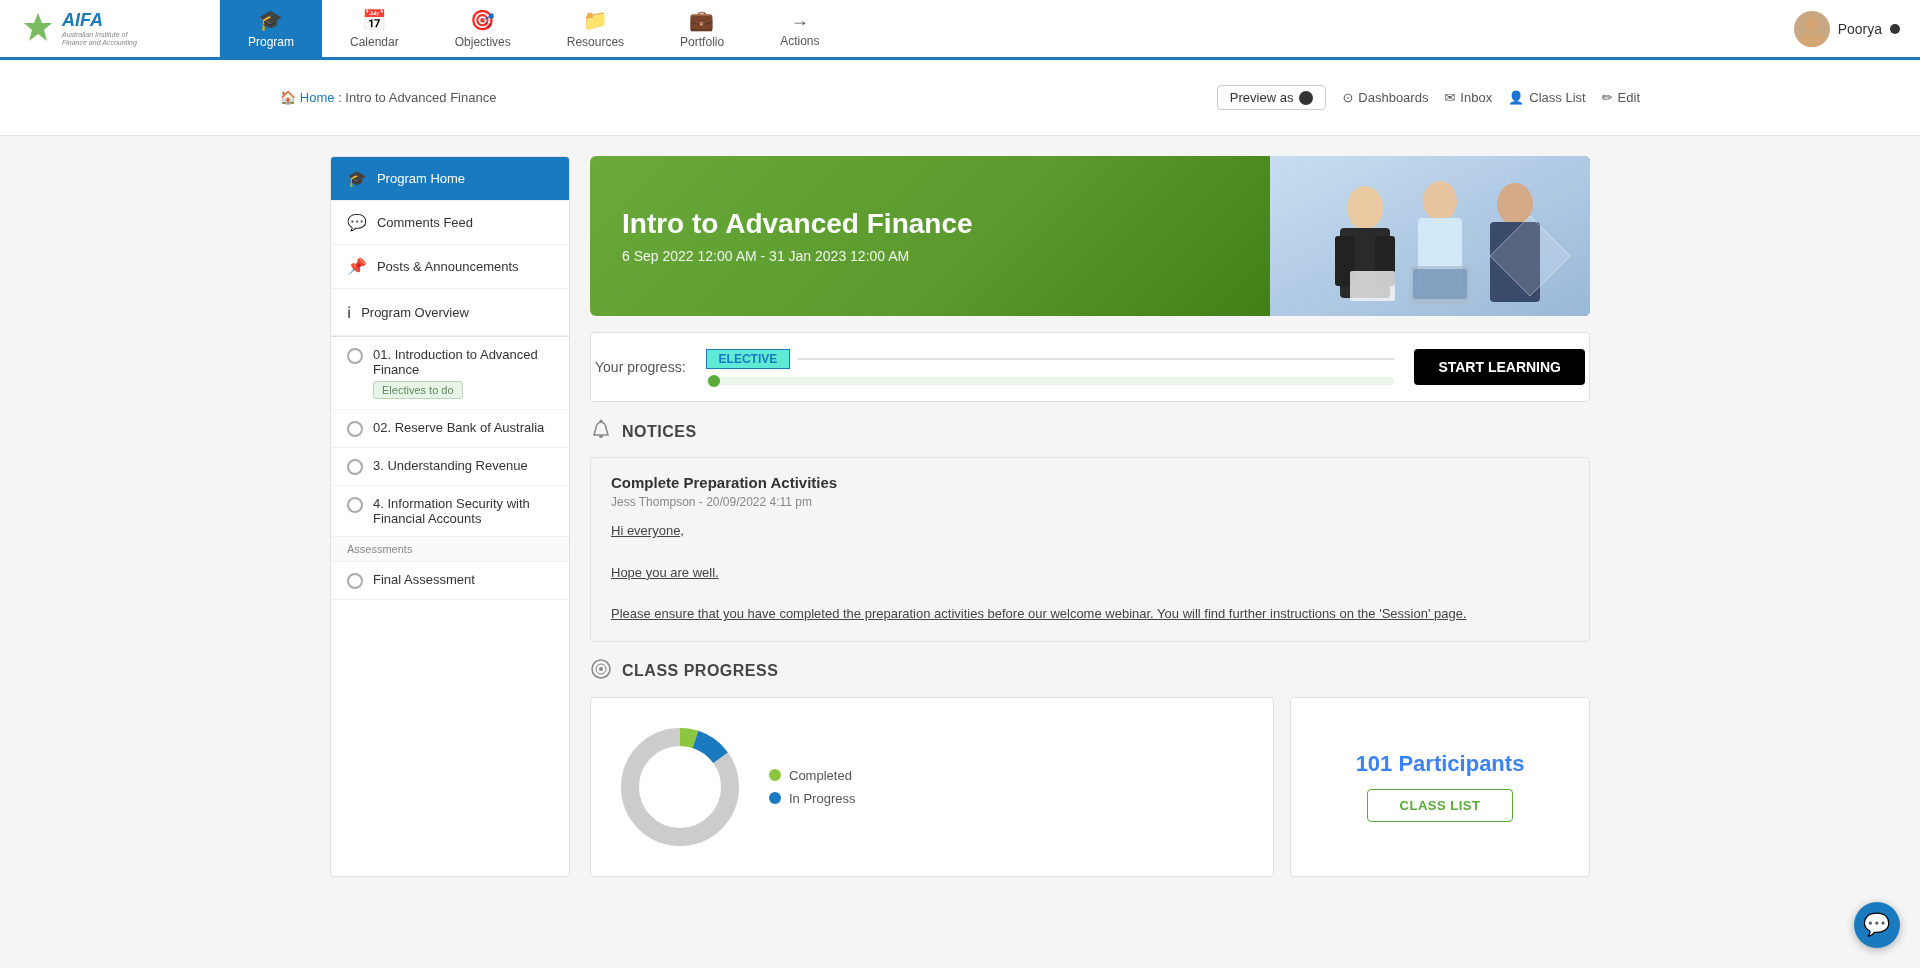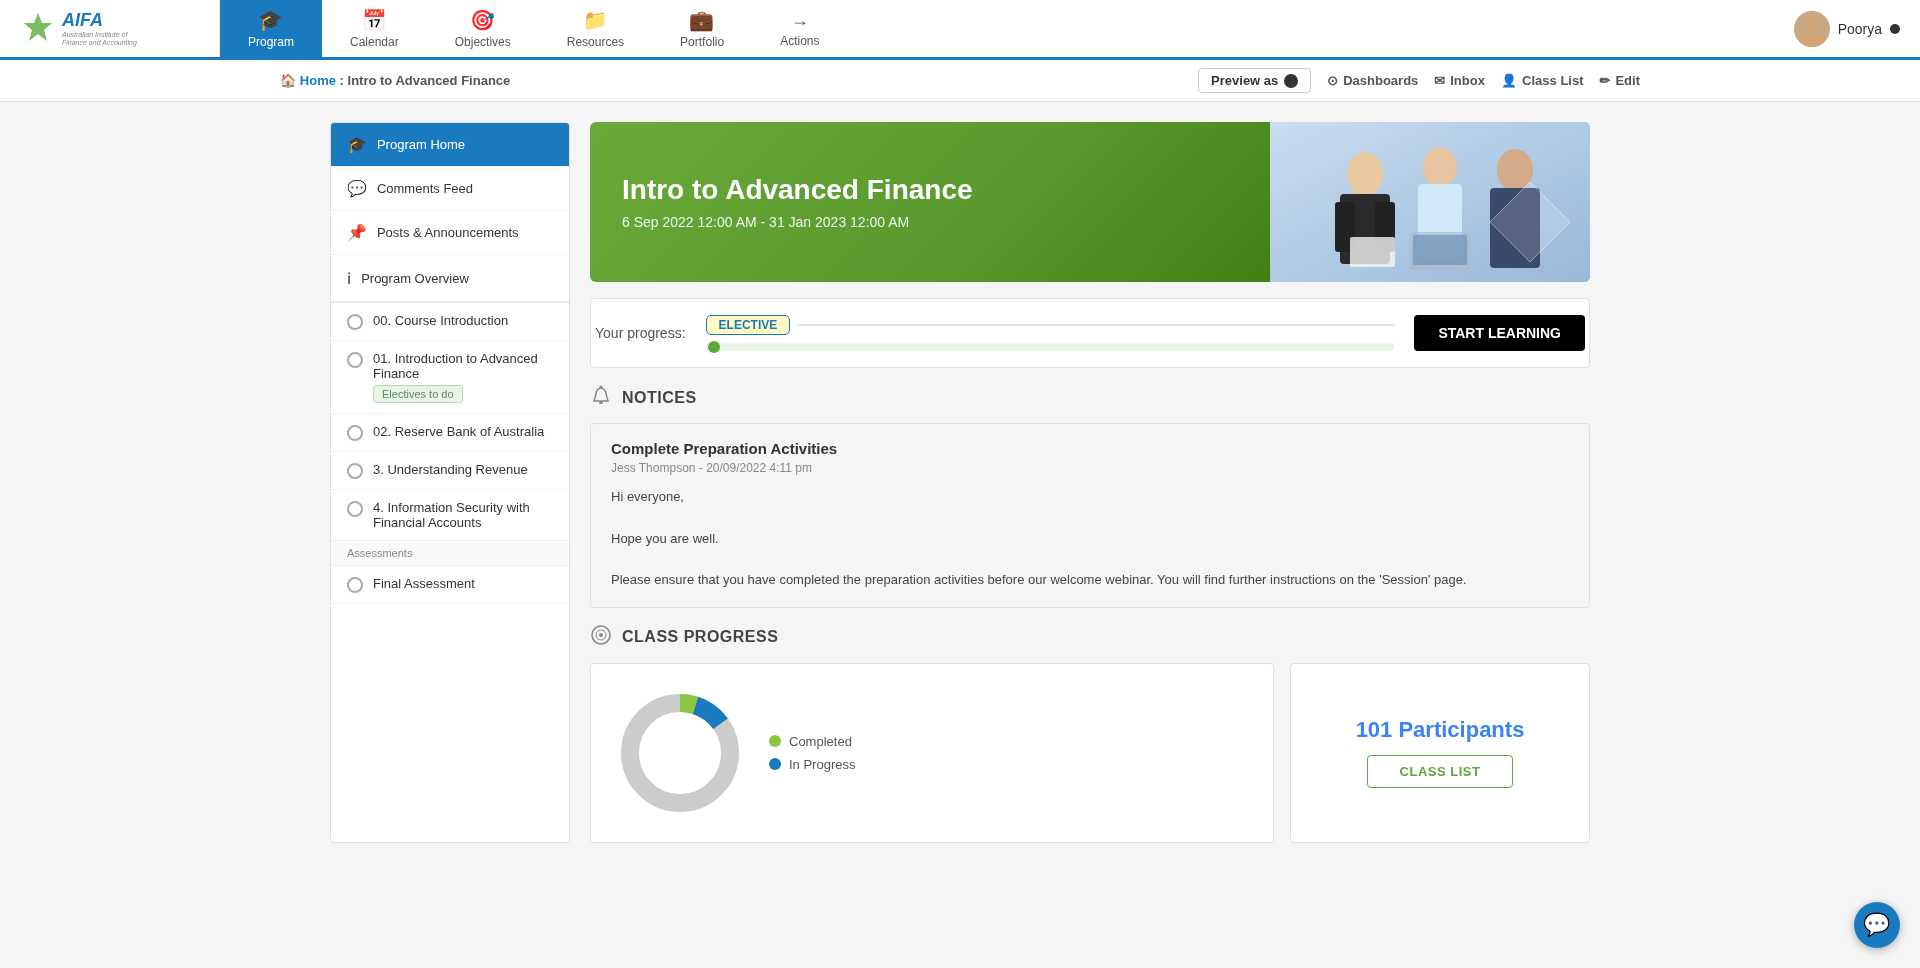--- a/index.html
+++ b/index.html
@@ -76,25 +76,24 @@
       height: 10px;
       border-radius: 50%;
       background: #333;
       display: inline-block;
     }
 
     
     .breadcrumb-bar {
       background: #fff;
       border-bottom: 1px solid #e0e0e0;
-      padding: 8px 280px;
+      padding: 25px 280px;
       display: flex;
       align-items: center;
       justify-content: space-between;
-      font-weight: bold;
     }
     .breadcrumb {
       font-size: 13px;
       color: #555;
     }
     .breadcrumb a { color: #1a7abf; text-decoration: none; }
     .breadcrumb-actions {
       display: flex;
       align-items: center;
       gap: 16px;
@@ -263,25 +262,25 @@
     .progress-bar-container {
       flex: 1;
     }
     .elective-bar {
       display: flex;
       align-items: center;
       gap: 8px;
       margin-bottom: 8px;
     }
     .elective-badge {
-      background: #fef9c3;
+      background: #5eead4;
       border: 1px solid #1a7abf;
       color: #1a7abf;
       padding: 2px 12px;
-      border-radius: 5px;
+      border-radius: 0;
       font-size: 12px;
       font-weight: bold;
     }
     .elective-line {
       flex: 1;
       height: 2px;
       background: #e0e0e0;
     }
     .progress-bar-outer {
       width: 100%;
@@ -341,20 +340,21 @@
     }
     .notice-meta {
       font-size: 12px;
       color: #888;
       margin-bottom: 12px;
     }
     .notice-body {
       font-size: 13px;
       color: #444;
       line-height: 1.6;
+      text-decoration: underline;
     }
 
     
     .class-progress-section {
       margin-top: 8px;
     }
     .class-progress-grid {
       display: flex;
       gap: 16px;
     }
@@ -546,24 +546,20 @@
       <span class="sidebar-icon">📌</span>
       <span>Posts &amp; Announcements</span>
     </div>
     <div class="sidebar-item">
       <span class="sidebar-icon">ℹ</span>
       <span>Program Overview</span>
     </div>
 
     <div class="sidebar-divider"></div>
 
-    <div class="sidebar-radio-item">
-      <div class="sidebar-radio"></div>
-      <span>00. Course Introduction</span>
-    </div>
 
     <div class="sidebar-radio-item">
       <div class="sidebar-radio"></div>
       <div>
         <div>01. Introduction to Advanced Finance</div>
         <div class="electives-badge">Electives to do</div>
       </div>
     </div>
 
     <div class="sidebar-radio-item">

